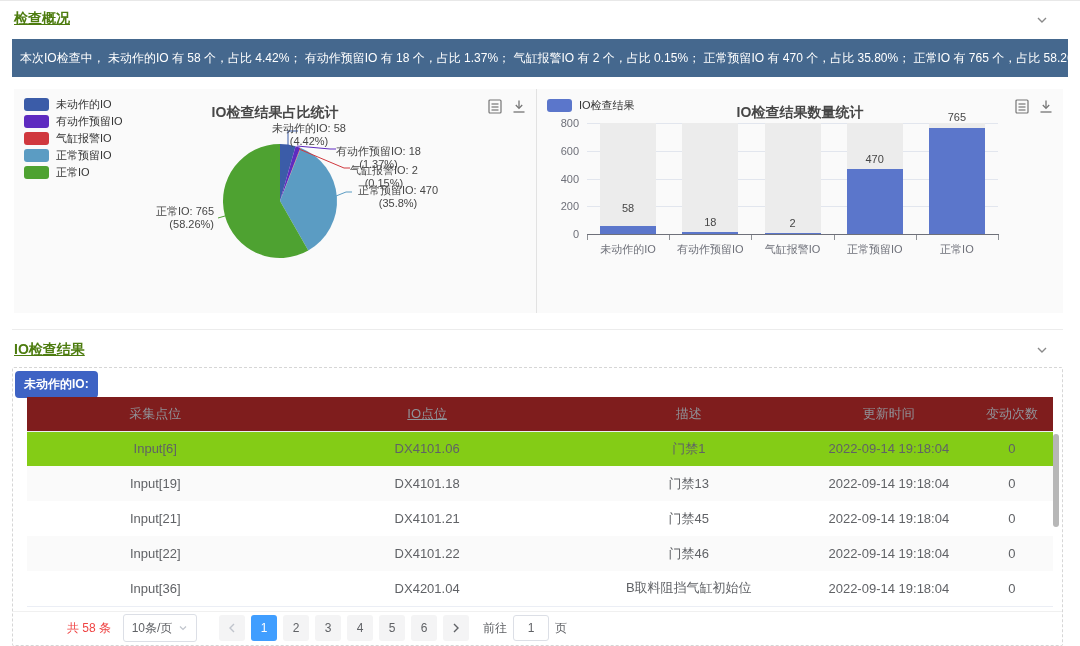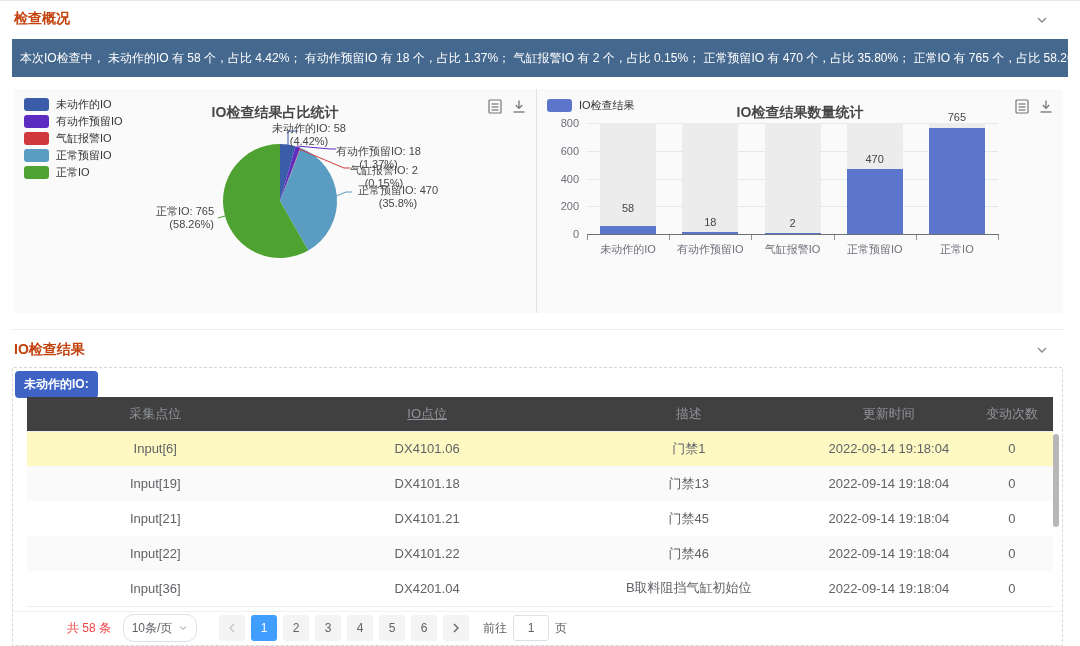--- a/index.html
+++ b/index.html
@@ -1,19 +1,19 @@
 <!DOCTYPE html>
 <html><head>
 <meta charset="utf-8">
 <style>
   html,body{margin:0;padding:0;background:#fff;}
   *{box-sizing:border-box;}
   .page{position:relative;width:1080px;height:646px;background:#fff;overflow:hidden;
         font-family:"Liberation Sans","DejaVu Sans",sans-serif;border-top:1px solid #e8e8e8;}
-  .sec-title{position:absolute;font-size:14px;font-weight:bold;color:#c2410c;}
+  .sec-title{position:absolute;font-size:14px;font-weight:bold;color:#4d7c0f;text-decoration:underline;}
   .chev{position:absolute;width:16px;height:16px;cursor:pointer;}
   .banner{position:absolute;left:12px;top:38px;width:1056px;height:38px;background:#45688e;
           color:#fff;font-size:12px;line-height:38px;padding:0 8px;white-space:nowrap;overflow:hidden;}
   .charts{position:absolute;left:14px;top:88px;width:1049px;height:224px;background:#fafafa;}
   .card{position:absolute;top:0;height:224px;}
   .card-left{left:0;width:522px;}
   .card-right{left:523px;width:526px;}
   .vdivider{position:absolute;left:522px;top:0;width:1px;height:224px;background:#e2e2e2;}
   .chart-title{position:absolute;top:15px;left:0;width:100%;text-align:center;
                font-size:14px;font-weight:bold;color:#464646;}
@@ -35,29 +35,29 @@
   .val-label{position:absolute;text-align:center;font-size:11px;color:#464646;}
   .cat-label{position:absolute;text-align:center;font-size:11px;color:#6E7079;white-space:nowrap;}
   .sec-divider{position:absolute;left:12px;top:328px;width:1051px;height:1px;background:#ececec;}
   .dashed-box{position:absolute;left:12px;top:366px;width:1051px;height:279px;
               border:1px dashed #d6d6d6;border-radius:2px;}
   .tag{position:absolute;left:2px;top:3px;background:#3e63c4;color:#fff;font-size:12px;
        font-weight:bold;padding:5px 9px;border-radius:4px;}
   table.res{position:absolute;left:14px;top:29px;width:1026px;border-collapse:collapse;
             border-bottom:1px solid #ebeef5;table-layout:fixed;}
   table.res th{height:34px;font-size:13px;font-weight:400;color:#909399;text-align:center;
-               border-bottom:1px solid #ebeef5;background:#404040;}
+               border-bottom:1px solid #ebeef5;background:#7f1d1d;}
   table.res td{height:35px;font-size:13px;color:#606266;text-align:center;overflow:hidden;white-space:nowrap;}
-  tr.hl{background:#fef9c3;}
+  tr.hl{background:#84cc16;}
   tr.stripe{background:#fafafa;}
   .scroll-thumb{position:absolute;right:3px;top:66px;width:6px;height:93px;background:#b7b7b7;border-radius:3px;cursor:pointer;}
   .pager{position:absolute;left:0;right:0;bottom:1px;height:33px;border-top:1px solid #f0f0f0;
          display:flex;align-items:center;padding-left:14px;font-size:12px;color:#606266;}
   .pg-total{margin-right:12px;color:#ef4444;margin-left:40px;}
-  .pg-select{width:74px;height:28px;border:1px solid #dcdfe6;border-radius:11px;display:flex;
+  .pg-select{width:74px;height:28px;border:1px solid #dcdfe6;border-radius:3px;display:flex;
              align-items:center;justify-content:center;gap:6px;cursor:pointer;color:#606266;}
   .pg-btn{min-width:26px;height:26px;border-radius:3px;background:#f4f4f5;display:flex;
           align-items:center;justify-content:center;cursor:pointer;font-size:12px;color:#606266;}
   .pg-btn.active{background:#409eff;color:#fff;}
   .pg-prev{margin-left:22px;}
   .pg-page,.pg-next{margin-left:6px;}
   .pg-goto{margin-left:14px;}
   .pg-input{width:36px;height:26px;border:1px solid #dcdfe6;border-radius:3px;text-align:center;
             font-size:12px;color:#606266;margin:0 6px;font-family:inherit;}
 </style>

